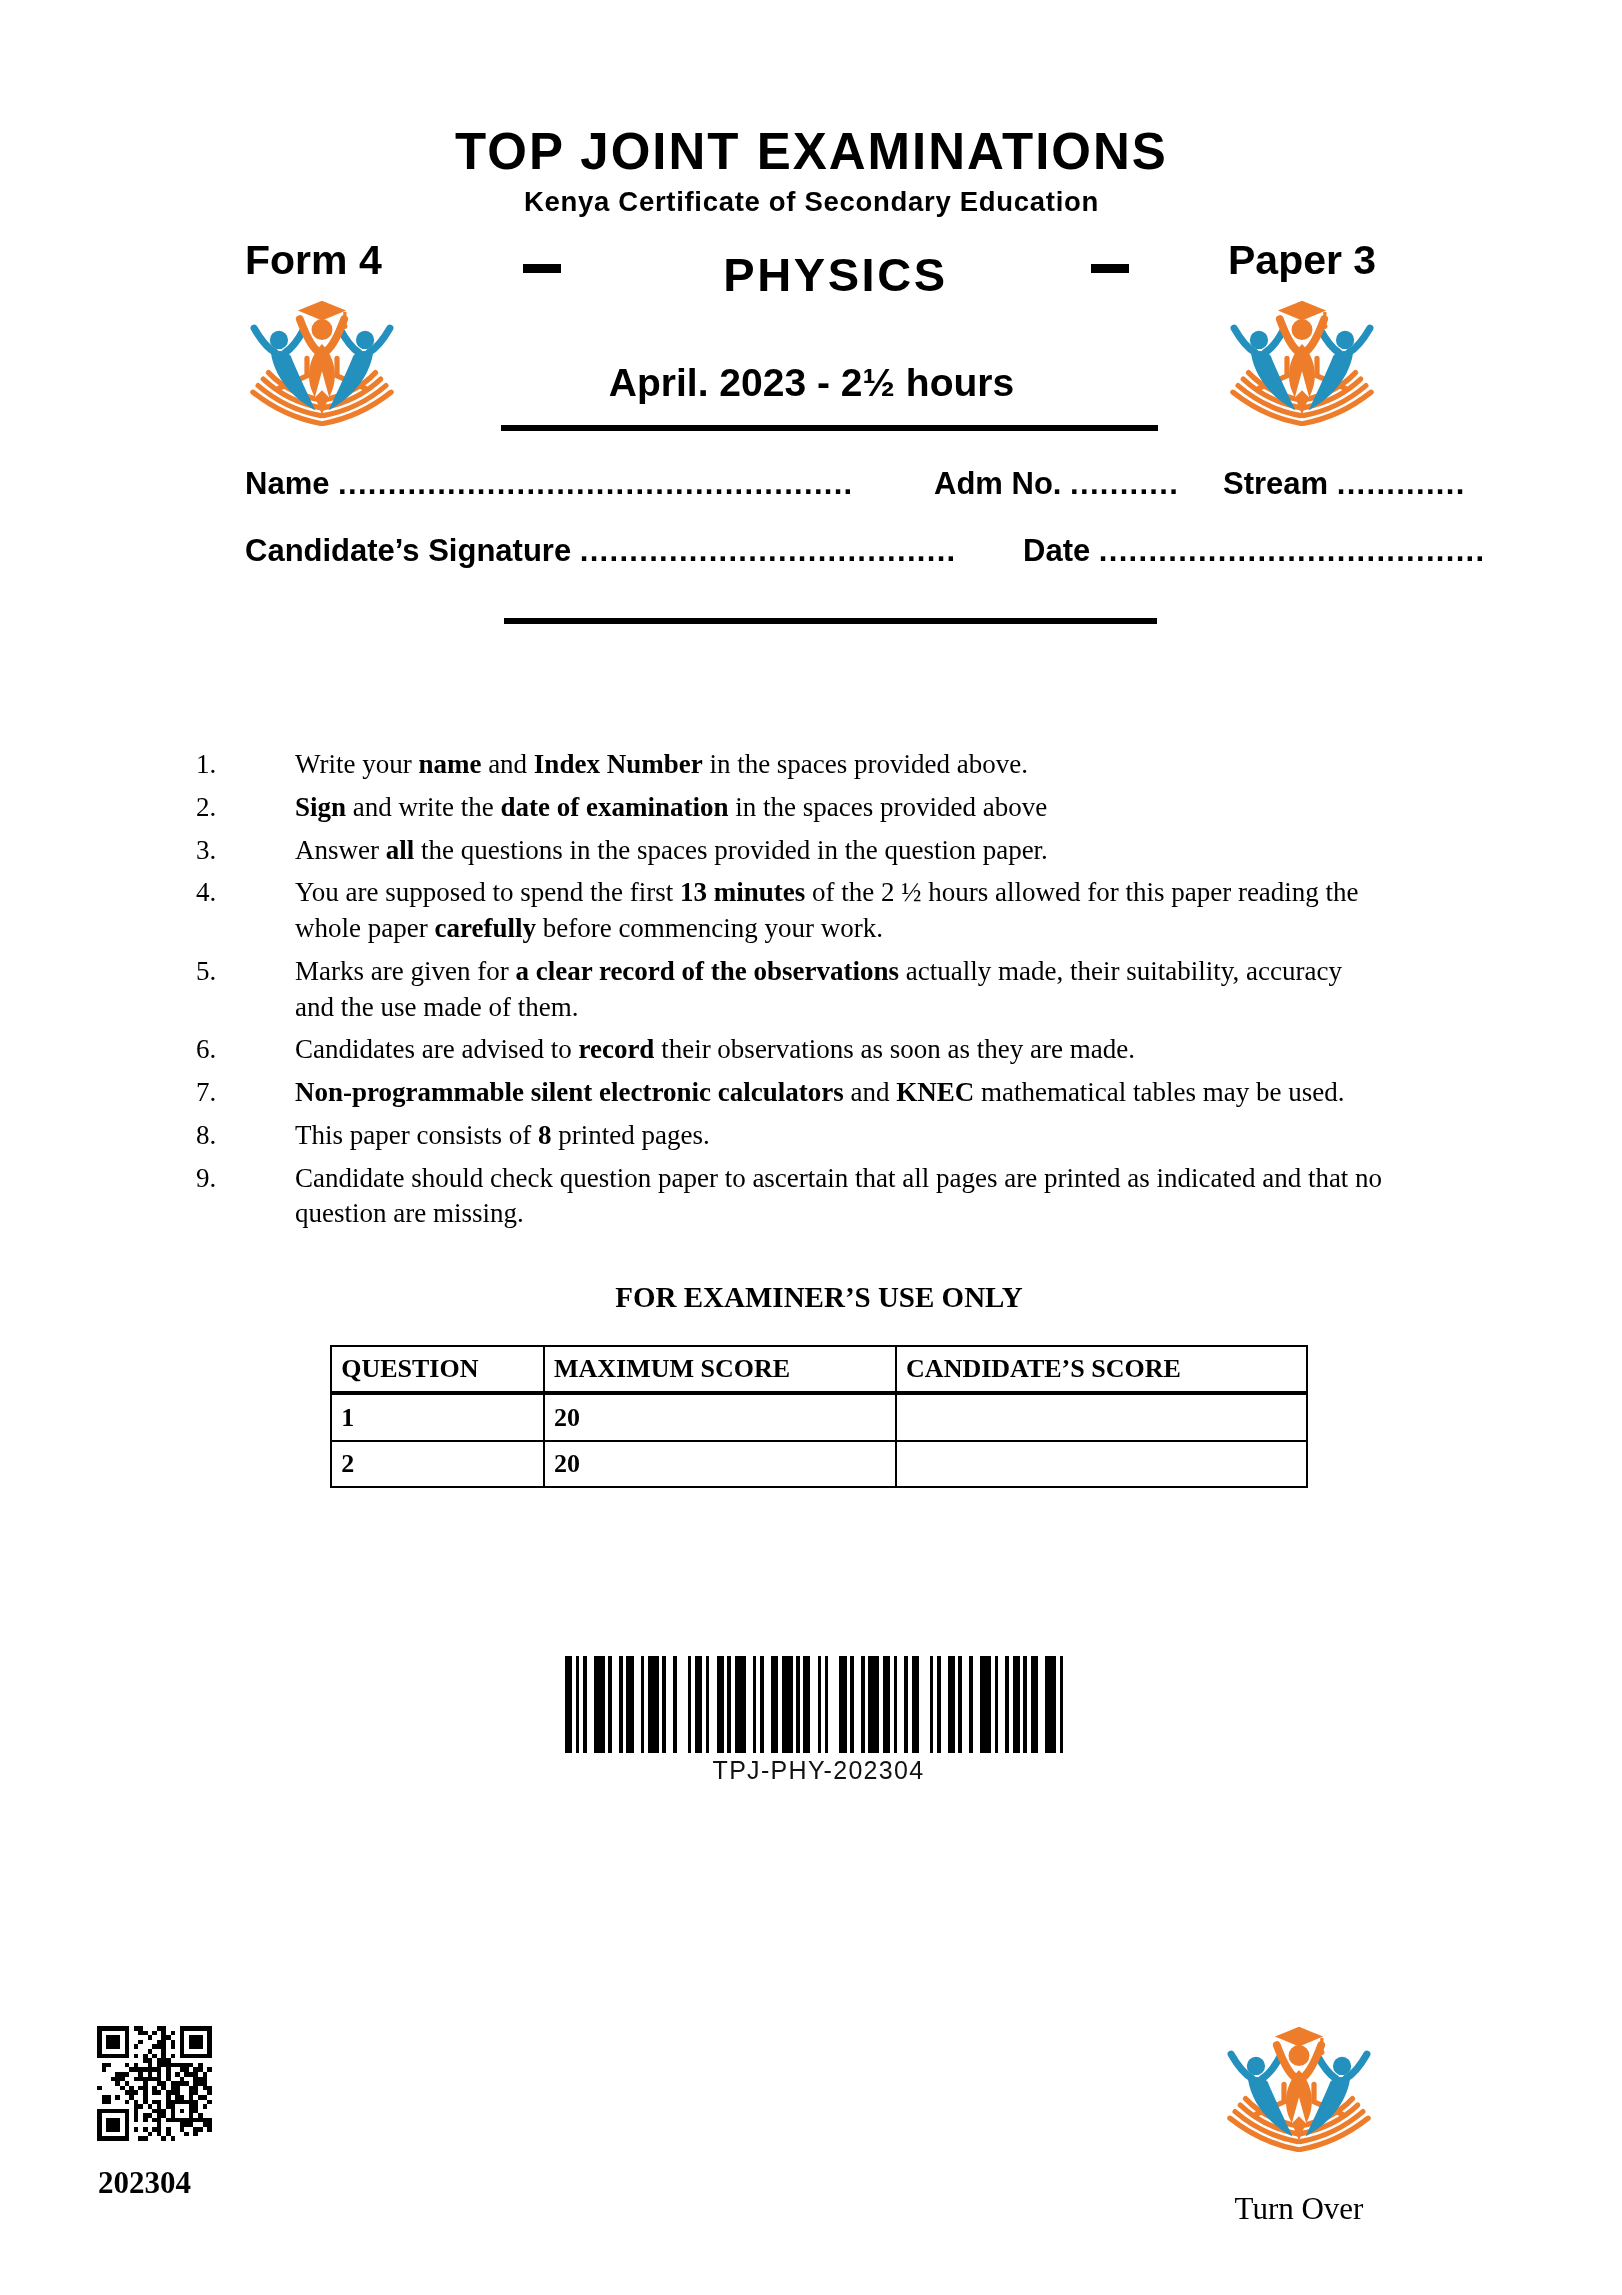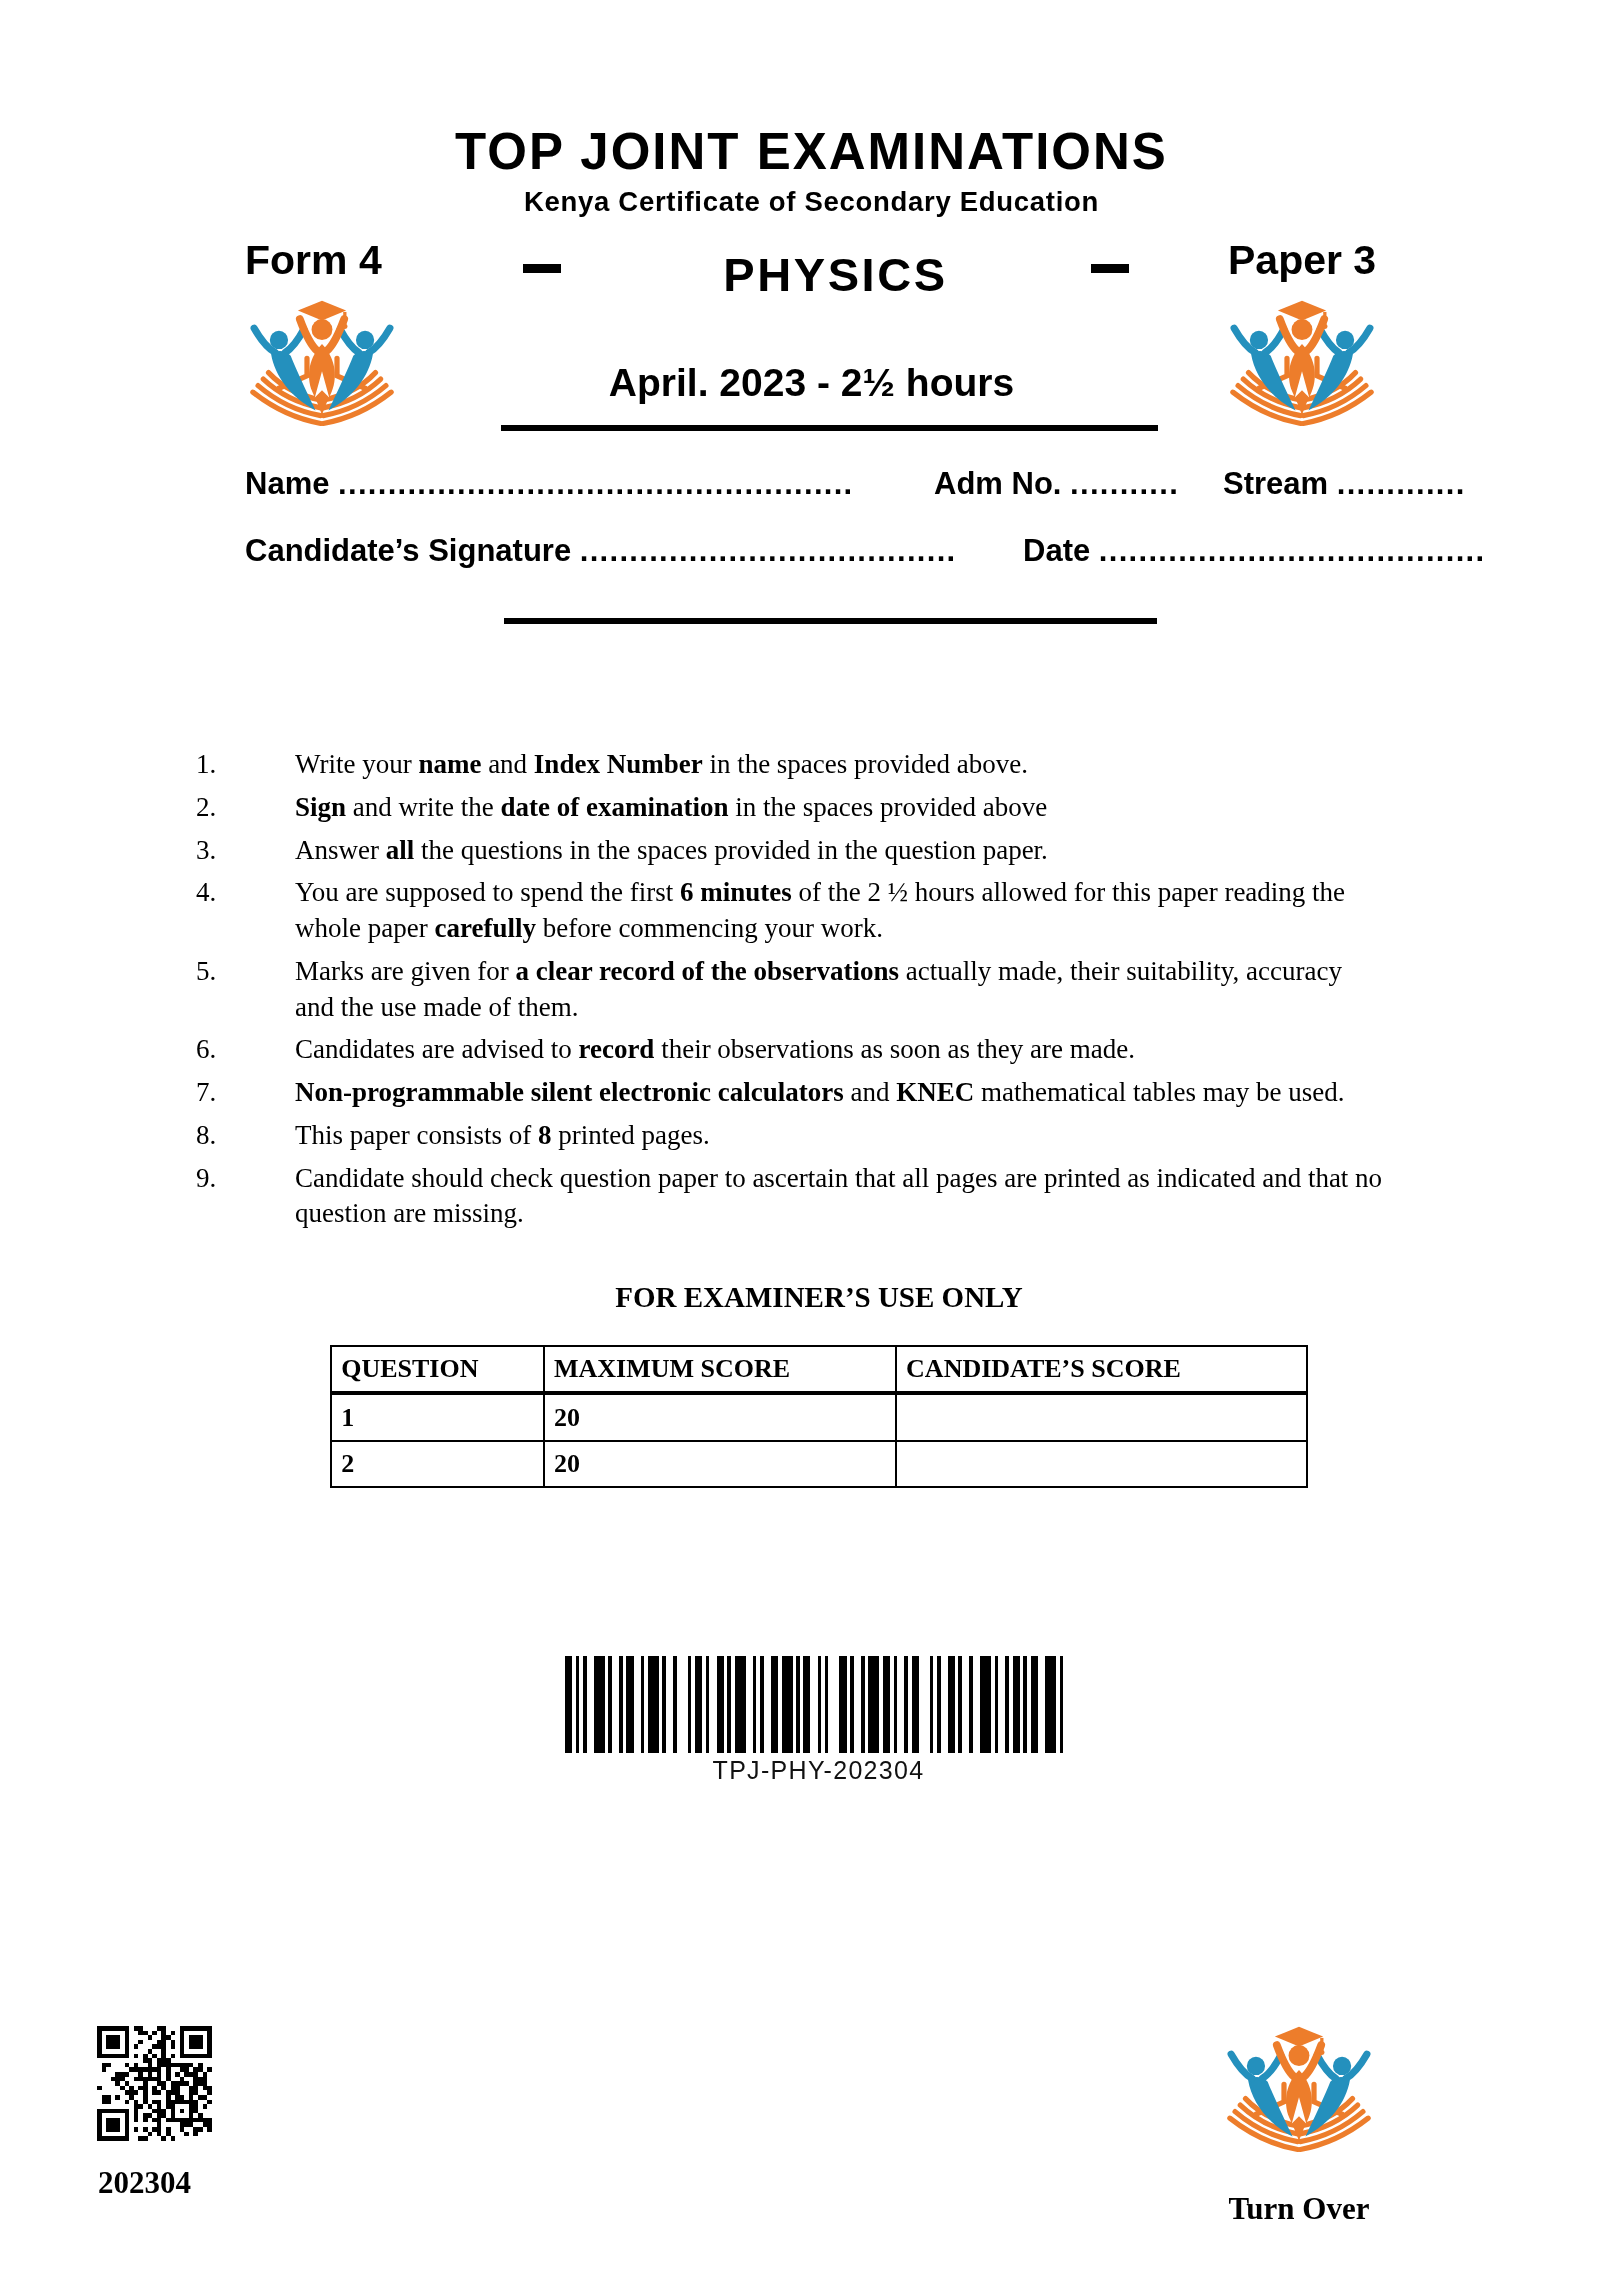--- a/index.html
+++ b/index.html
@@ -50,21 +50,21 @@
 
   .barcode{left:565px;top:1656px;width:507px;height:97px;display:flex;}
   .barcode .bar{height:100%;background:#000;flex:none;}
   .barcode .gap{height:100%;background:#fff;flex:none;}
   .barcode-caption{left:565px;width:507px;top:1756px;text-align:center;font-size:25px;
       letter-spacing:1.3px;color:#111;}
 
   .qr{left:97px;top:2026px;display:grid;grid-template-columns:repeat(25,4.6px);grid-auto-rows:4.6px;}
   .qr .qm{background:#000;}
   .footer-code{left:98px;top:2165px;font-size:31px;font-weight:bold;}
-  .turn-over{left:1218px;width:162px;top:2191px;text-align:center;font-size:31px;font-weight:bold;white-space:nowrap;}
+  .turn-over{left:1218px;width:162px;top:2191px;text-align:center;font-size:31px;font-weight:normal;white-space:nowrap;}
 
   
   .of{fill:var(--orange);}
   .bf{fill:var(--blue);}
   .wf{fill:#fff;}
   .ost{stroke:var(--orange);fill:none;}
   .bst{stroke:var(--blue);fill:none;}
 </style>
 </head>
 <body>
@@ -170,21 +170,21 @@
       <div class="instr-item">
         <span class="num">2.</span>
         <span class="itext"><b>Sign</b> and write the <b>date of examination</b> in the spaces provided above</span>
       </div>
       <div class="instr-item">
         <span class="num">3.</span>
         <span class="itext">Answer <b>all</b> the questions in the spaces provided in the question paper.</span>
       </div>
       <div class="instr-item">
         <span class="num">4.</span>
-        <span class="itext">You are supposed to spend the first <b>6 minutes</b> of the 2 ½ hours allowed for this paper reading the whole paper <b>carefully</b> before commencing your work.</span>
+        <span class="itext">You are supposed to spend the first <b>13 minutes</b> of the 2 ½ hours allowed for this paper reading the whole paper <b>carefully</b> before commencing your work.</span>
       </div>
       <div class="instr-item">
         <span class="num">5.</span>
         <span class="itext">Marks are given for <b>a clear record of the observations</b> actually made, their suitability, accuracy and the use made of them.</span>
       </div>
       <div class="instr-item">
         <span class="num">6.</span>
         <span class="itext">Candidates are advised to <b>record</b> their observations as soon as they are made.</span>
       </div>
       <div class="instr-item">

